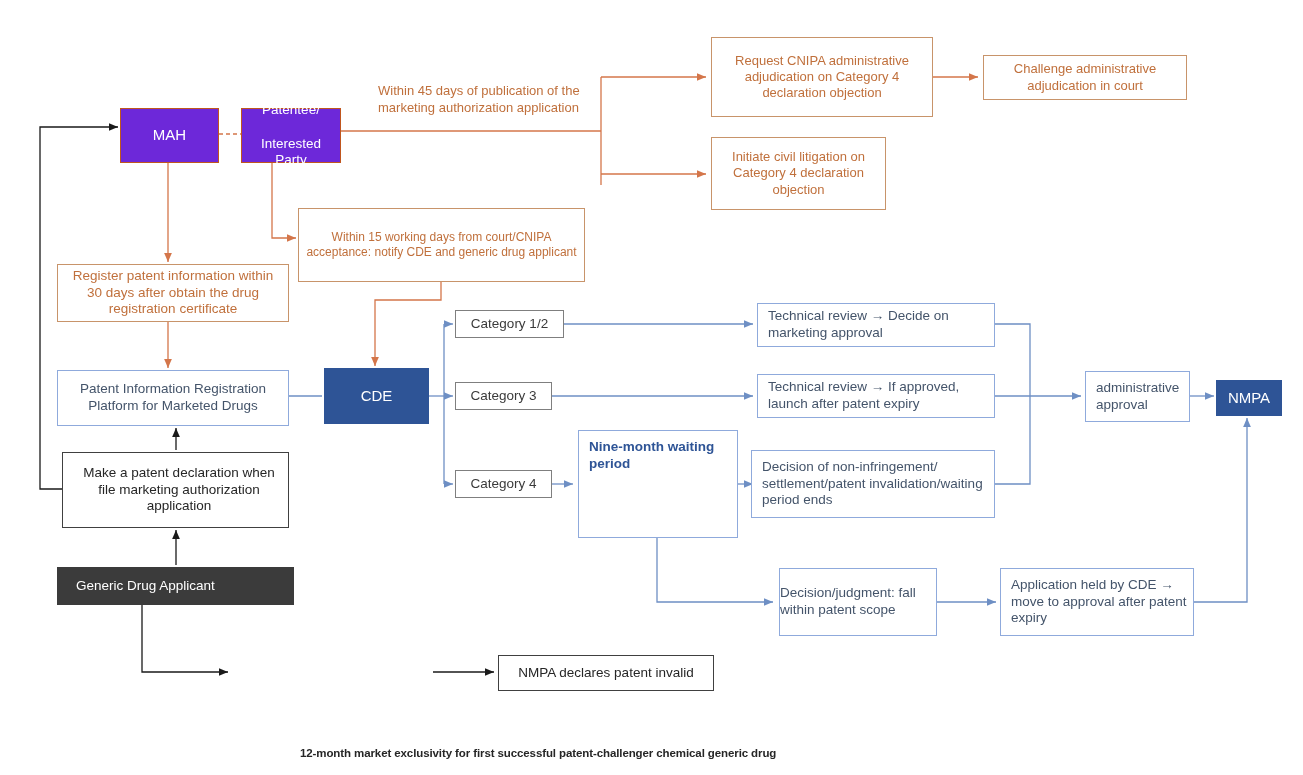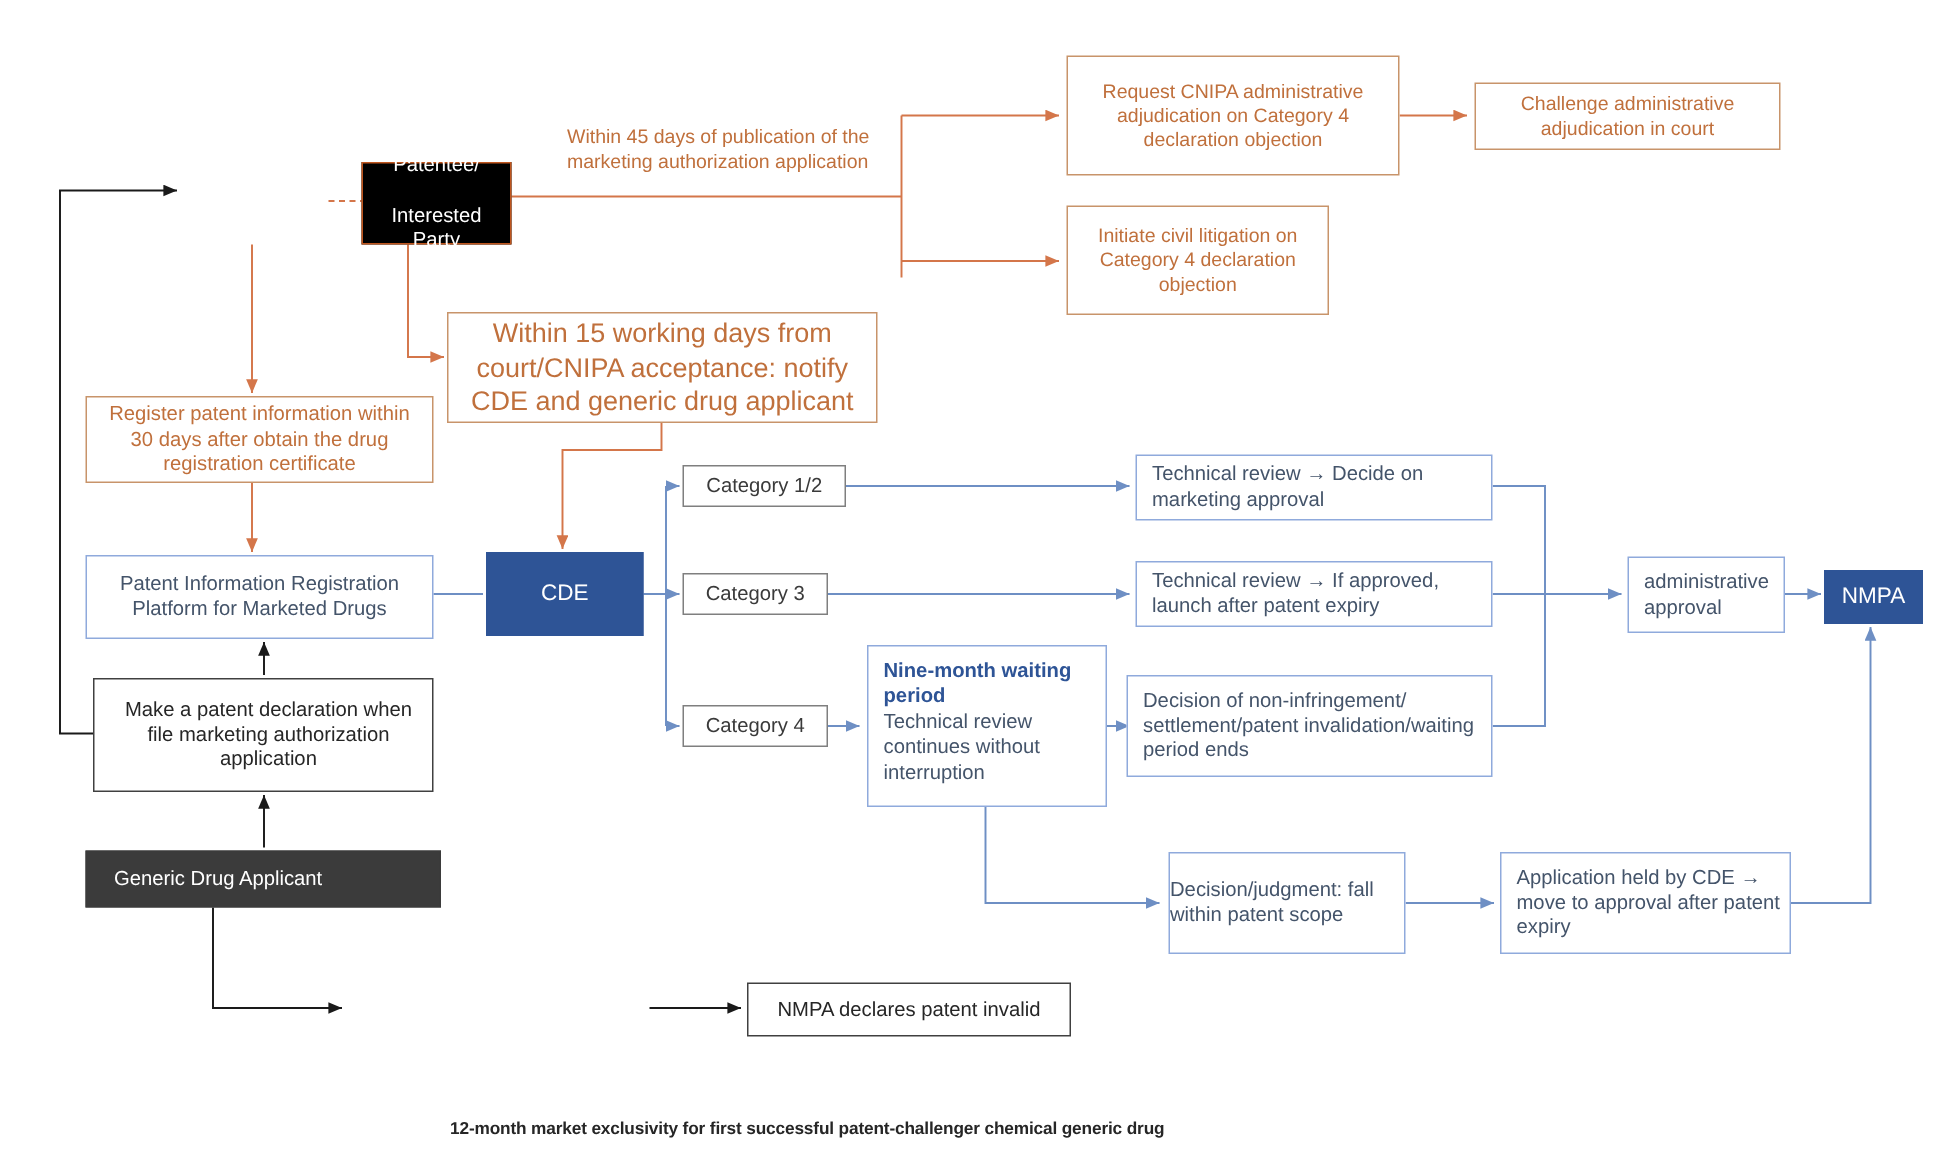--- a/index.html
+++ b/index.html
@@ -11,21 +11,21 @@
   #canvas{position:absolute;left:0;top:0;width:1303px;height:775px;}
   svg.edges{position:absolute;left:0;top:0;width:1303px;height:775px;pointer-events:none;}
   .node{
     position:absolute;box-sizing:border-box;display:flex;
     align-items:center;justify-content:center;text-align:center;
     line-height:1.25;padding:3px 6px;
   }
   .node span{display:block;width:100%;}
 
   
-  .orange-fill{background:#000000;border:1px solid #C0561E;color:#ffffff;}
+  .orange-fill{background:#6d28d9;border:1px solid #C0561E;color:#ffffff;}
   .orange-outline{background:#ffffff;border:1px solid #C8946A;color:#C0703C;}
   .blue-fill{background:#2E5496;border:1px solid #2E5496;color:#ffffff;}
   .blue-outline{background:#ffffff;border:1px solid #8FAADC;color:#44546A;}
   .gray-outline{background:#ffffff;border:1px solid #7F7F7F;color:#3A3A3A;}
   .dark-fill{background:#3B3B3B;border:1px solid #3B3B3B;color:#ffffff;}
   .black-outline{background:#ffffff;border:1px solid #404040;color:#262626;}
 
   .lbl-plain{
     position:absolute;text-align:left;color:#C0703C;line-height:1.3;
   }
@@ -114,20 +114,23 @@
       <path d="M62,489 L40,489 L40,127 L118,127" marker-end="url(#arrK)"></path>
 
       <path d="M176,565 L176,530" marker-end="url(#arrK)"></path>
 
       <path d="M142,605 L142,672 L228,672" marker-end="url(#arrK)"></path>
 
       <path d="M433,672 L494,672" marker-end="url(#arrK)"></path>
     </g>
   </svg>
 
+  <div class="node orange-fill" style="left:120px;top:108px;width:99px;height:55px;font-size:15px;">
+    <span>MAH</span>
+  </div>
 
   <div class="node orange-fill" style="left:241px;top:108px;width:100px;height:55px;font-size:13.5px;">
     <span>
       <span>Patentee/</span><br><span>Interested Party</span>
     </span>
   </div>
 
   <div class="lbl-plain" style="left:378px;top:83px;width:222px;font-size:13px;">
     <span>Within 45 days of publication of the</span><br><span>marketing authorization application</span>
   </div>
@@ -137,21 +140,21 @@
   </div>
 
   <div class="node orange-outline" style="left:983px;top:55px;width:204px;height:45px;font-size:13px;">
     <span>Challenge administrative adjudication in court</span>
   </div>
 
   <div class="node orange-outline" style="left:711px;top:137px;width:175px;height:73px;font-size:13px;">
     <span>Initiate civil litigation on Category 4 declaration objection</span>
   </div>
 
-  <div class="node orange-outline" style="left:298px;top:208px;width:287px;height:74px;font-size:18px;">
+  <div class="node orange-outline" style="left:298px;top:208px;width:287px;height:74px;font-size:12px;">
     <span>Within 15 working days from court/CNIPA acceptance: notify CDE and generic drug applicant</span>
   </div>
 
   <div class="node orange-outline" style="left:57px;top:264px;width:232px;height:58px;font-size:13.5px;">
     <span>Register patent information within 30 days after obtain the drug registration certificate</span>
   </div>
 
   <div class="node blue-outline" style="left:57px;top:370px;width:232px;height:56px;font-size:13.5px;">
     <span>Patent Information Registration Platform for Marketed Drugs</span>
   </div>
@@ -184,21 +187,20 @@
     <span style="text-align:left;">Technical review → Decide on marketing approval</span>
   </div>
 
   <div class="node blue-outline txt-left" style="left:757px;top:374px;width:238px;height:44px;font-size:13.5px;padding-left:10px;">
     <span style="text-align:left;">Technical review → If approved, launch after patent expiry</span>
   </div>
 
   <div class="node blue-outline txt-left" style="left:578px;top:430px;width:160px;height:108px;font-size:13.5px;padding-left:10px;align-items:flex-start;padding-top:8px;">
     <span style="text-align:left;">
       <span class="nm-bold">Nine-month waiting period</span>
-      <span class="nm-rest">Technical review continues without interruption</span>
     </span>
   </div>
 
   <div class="node blue-outline txt-left" style="left:751px;top:450px;width:244px;height:68px;font-size:13.5px;padding-left:10px;">
     <span style="text-align:left;">Decision of non-infringement/ settlement/patent invalidation/waiting period ends</span>
   </div>
 
   <div class="node blue-outline txt-left" style="left:779px;top:568px;width:158px;height:68px;font-size:13.5px;padding-left:0;">
     <span style="text-align:left;">Decision/judgment: fall within patent scope</span>
   </div>

